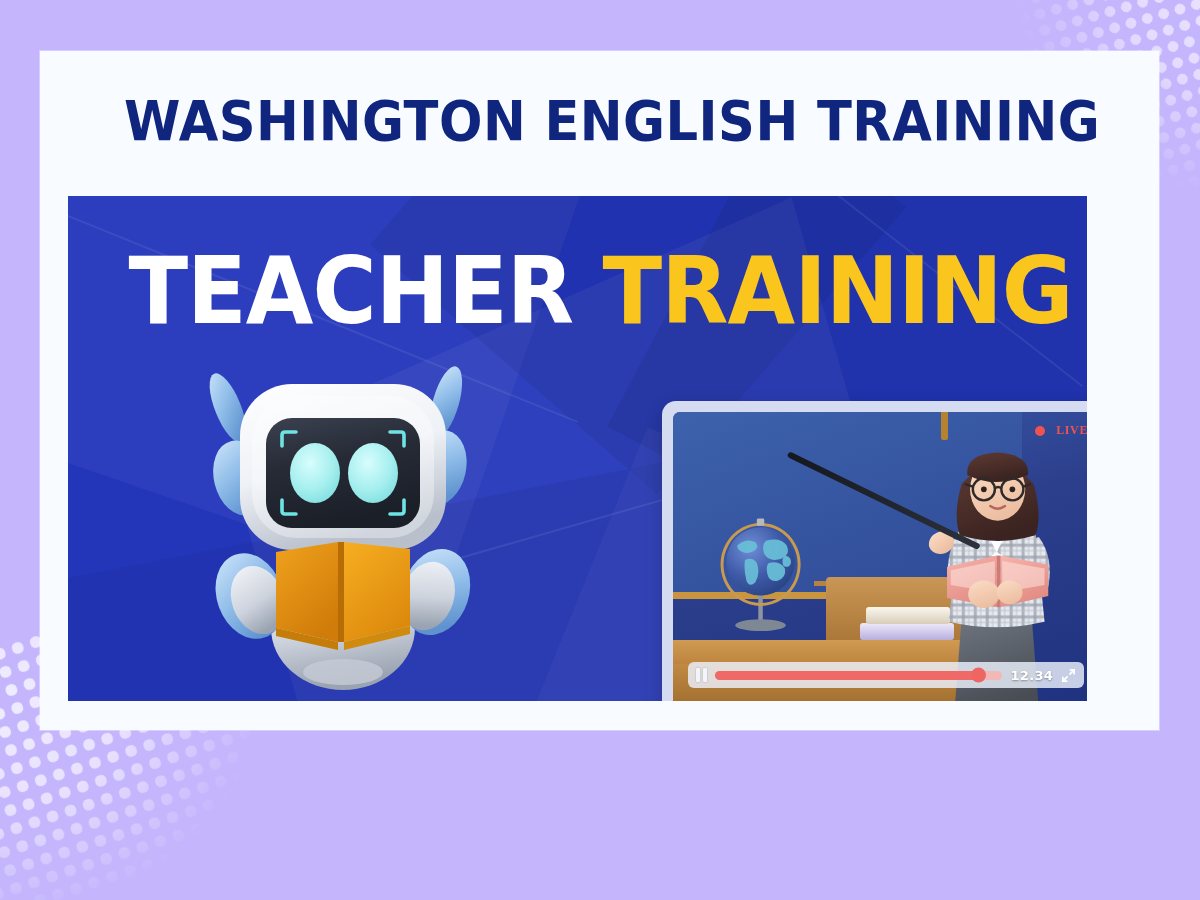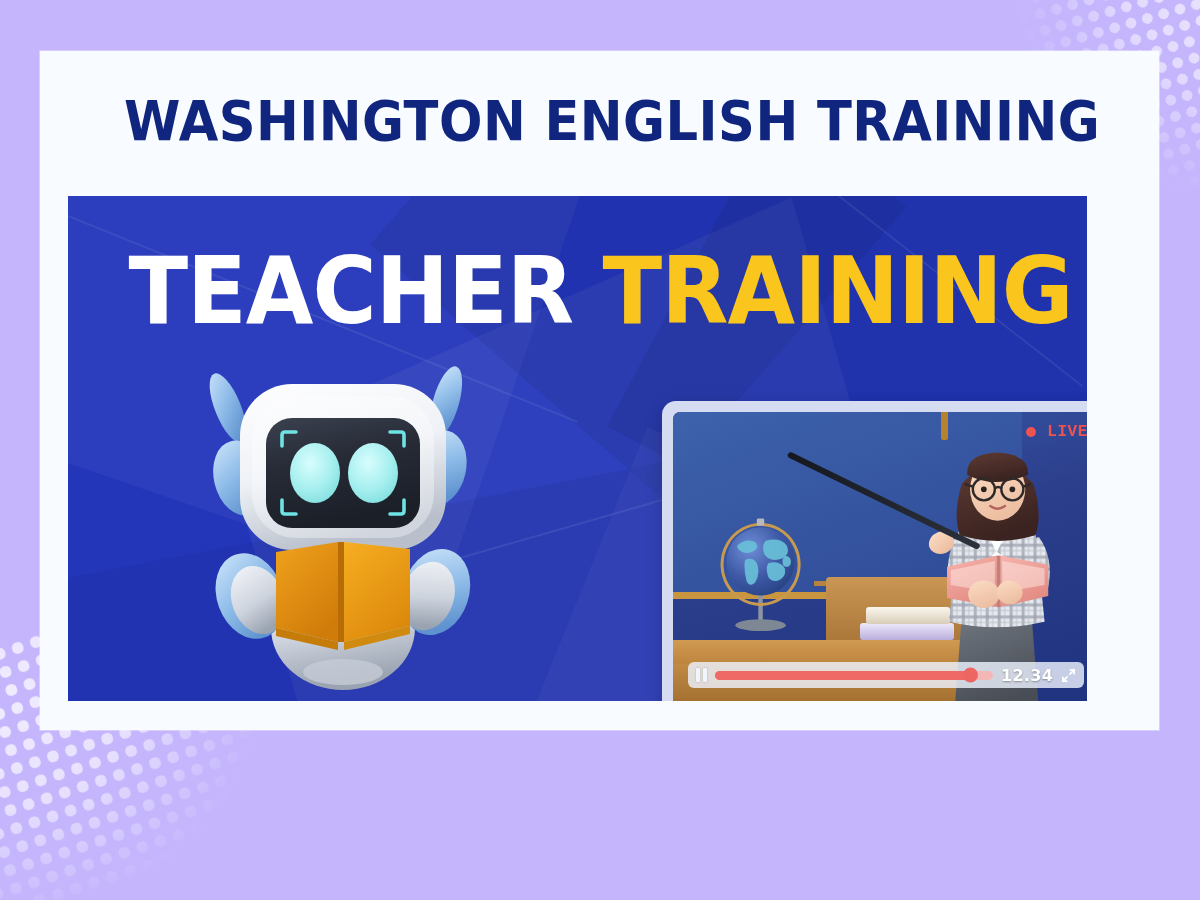--- a/index.html
+++ b/index.html
@@ -212,23 +212,23 @@
     gap: 5px;
     z-index: 20;
   }
   #live-dot {
     width: 10px; height: 10px;
     border-radius: 50%;
     background: #ef5350;
   }
   #live-label {
     color: #ef5350;
-    font-family: Liberation Mono, monospace;
+    font-family: Liberation Serif, serif;
     font-weight: 700;
-    font-size: 16px;
+    font-size: 12px;
     letter-spacing: .6px;
     margin-left: 6px;
   }
   
   #desk-top {
     position: absolute;
     left: -6%; bottom: 14%;
     width: 78%; height: 10%;
     background: linear-gradient(180deg, #d09a52, #b97f3a);
     border-radius: 2px;
@@ -325,21 +325,21 @@
     transform: translateY(-50%);
     border-radius: 50%;
     background: #ee6662;
     cursor: grab;
   }
   #time-label {
     flex: 0 0 auto;
     color: #ffffff;
     font-family: "DejaVu Sans", "Liberation Sans", sans-serif;
     font-weight: 700;
-    font-size: 16px;
+    font-size: 13px;
     letter-spacing: .3px;
     text-shadow: 0 1px 2px rgba(0,0,0,.35);
   }
   #fullscreen-button {
     flex: 0 0 auto;
     width: 15px; height: 15px;
     cursor: pointer;
   }
 </style>
 </head>

